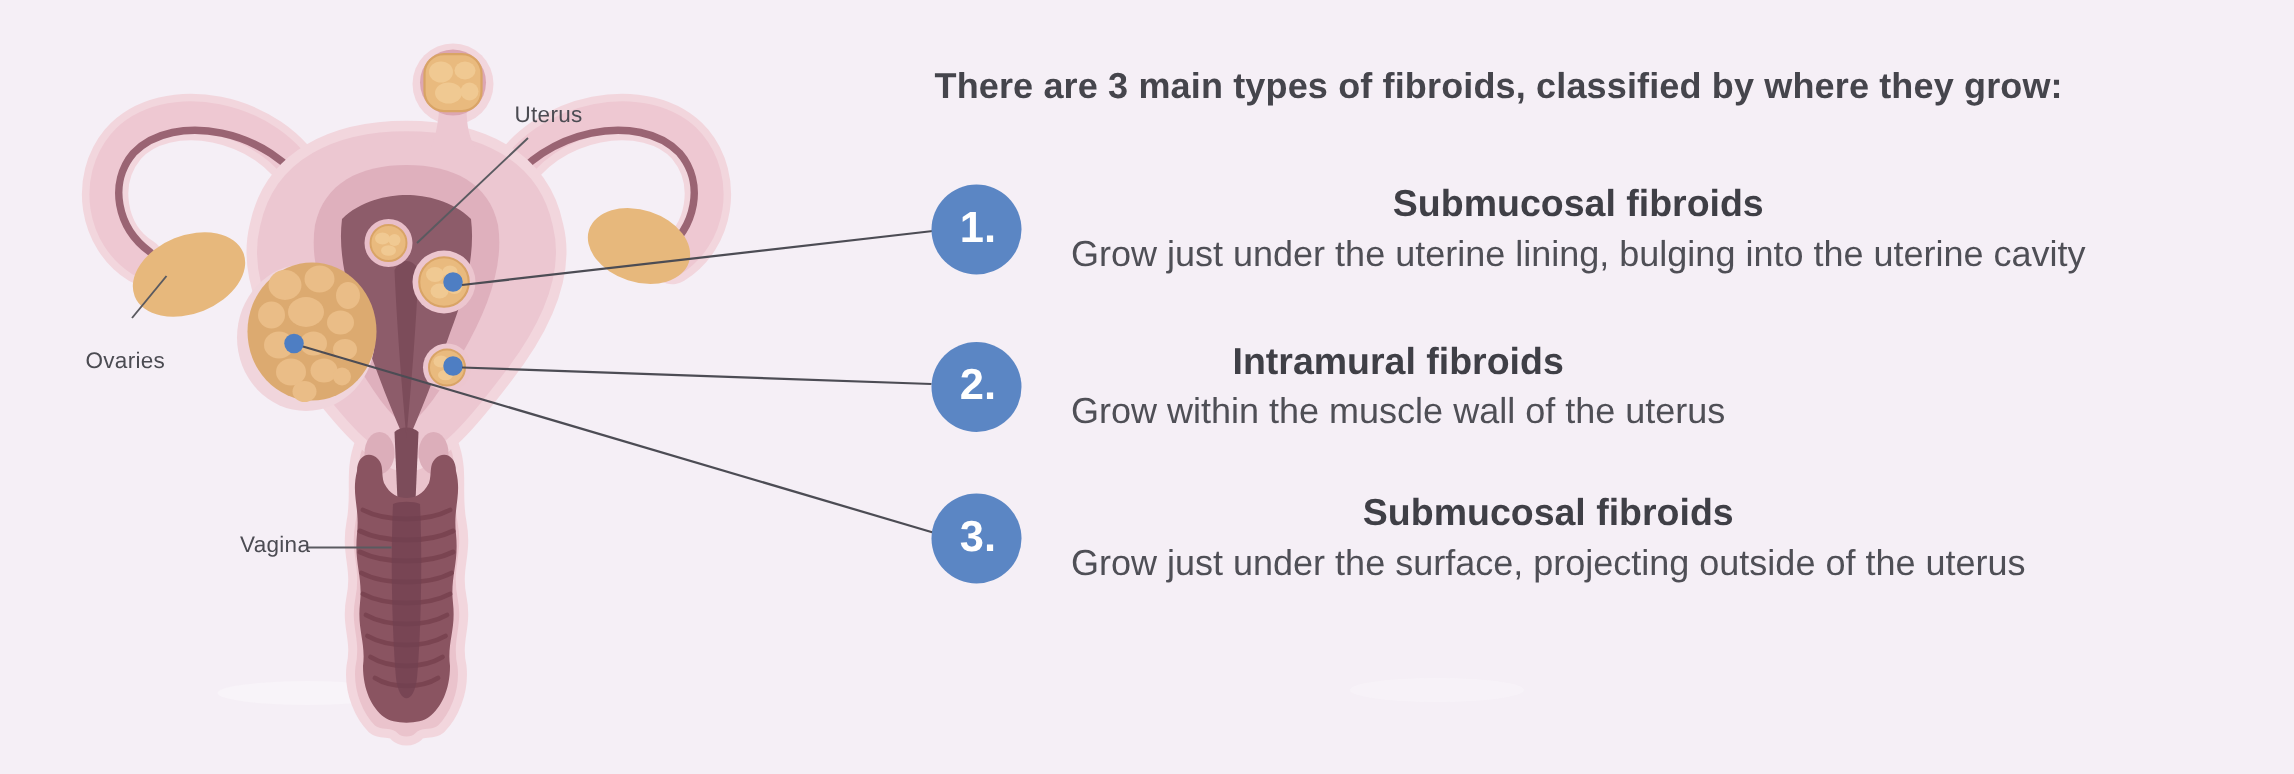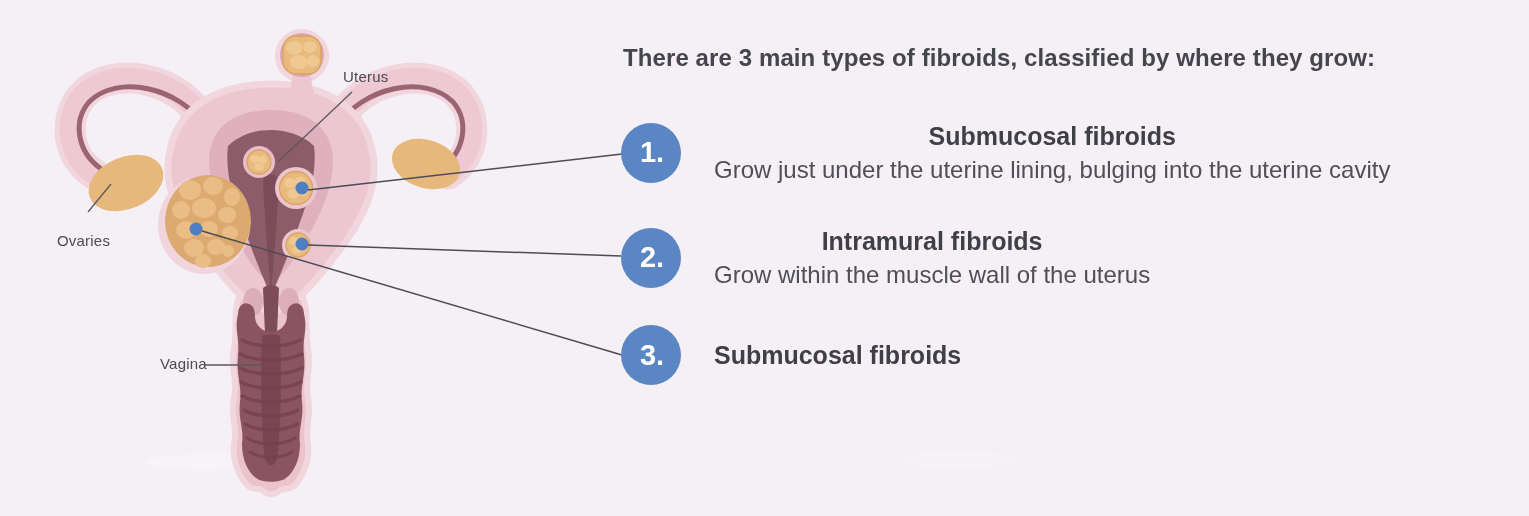--- a/index.html
+++ b/index.html
@@ -246,16 +246,17 @@
     <div class="item-text">
       <div class="item-name">Intramural fibroids</div>
       <div class="item-desc">Grow within the muscle wall of the uterus</div>
     </div>
   </div>
 
   <div class="item item-3">
     <div class="num-circle">3.</div>
     <div class="item-text">
       <div class="item-name">Submucosal fibroids</div>
+      <div class="item-desc">Grow just under the surface, projecting outside of the uterus</div>
     </div>
   </div>
 
 </div>
 
 </body></html>

